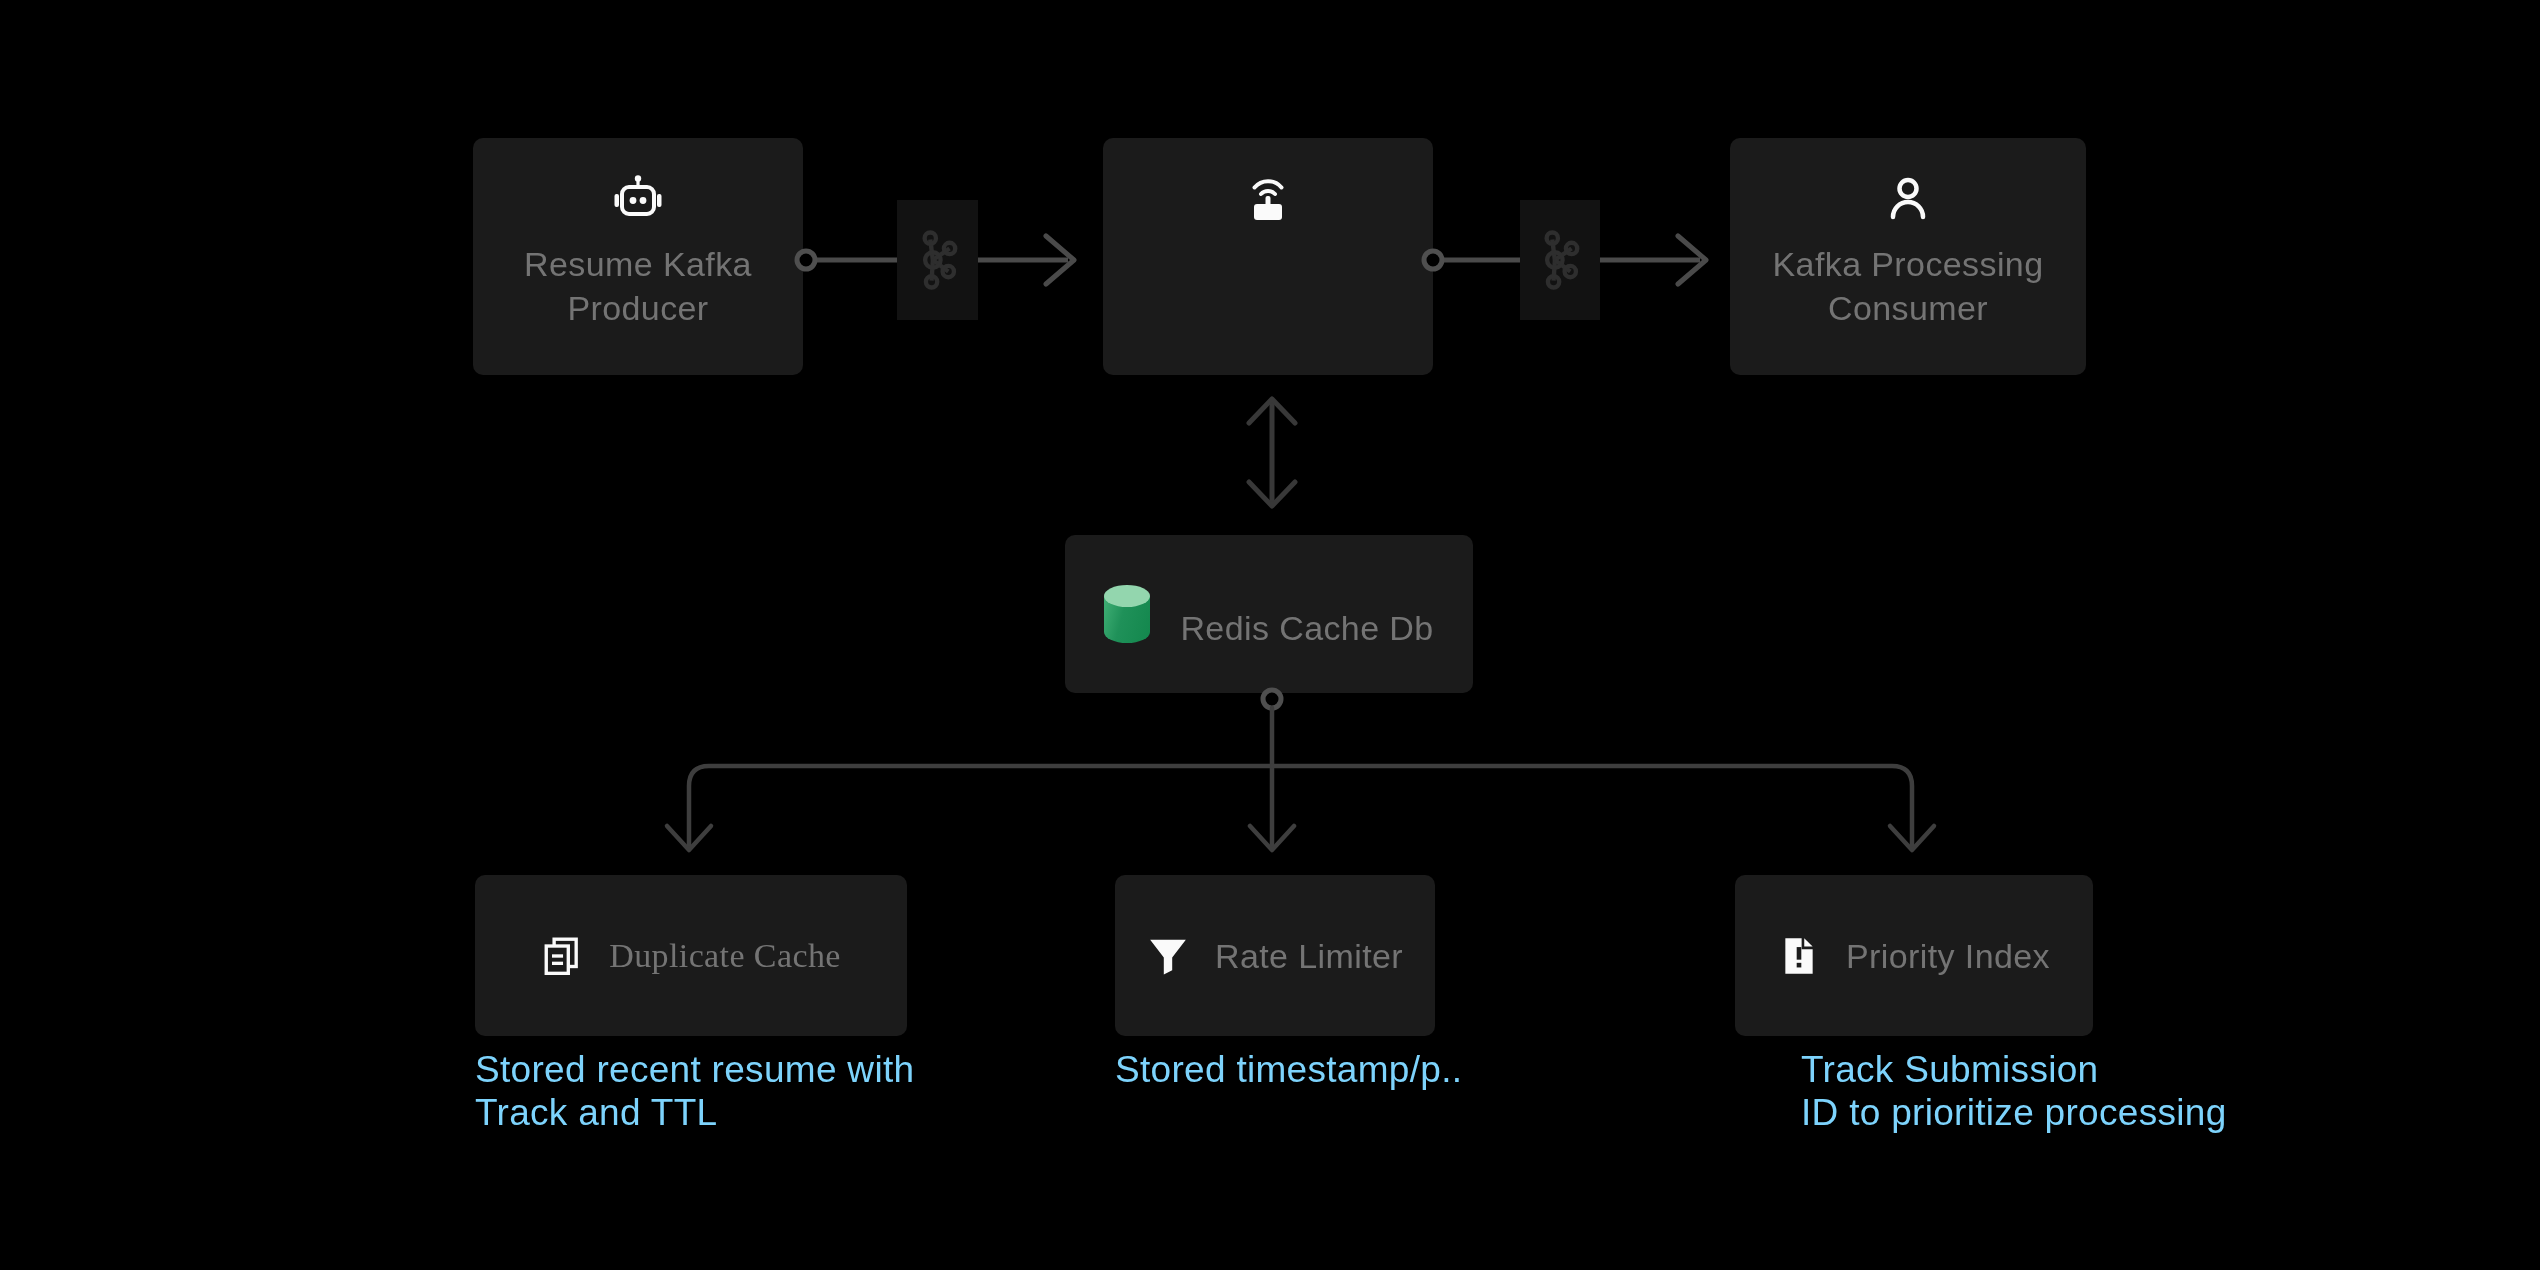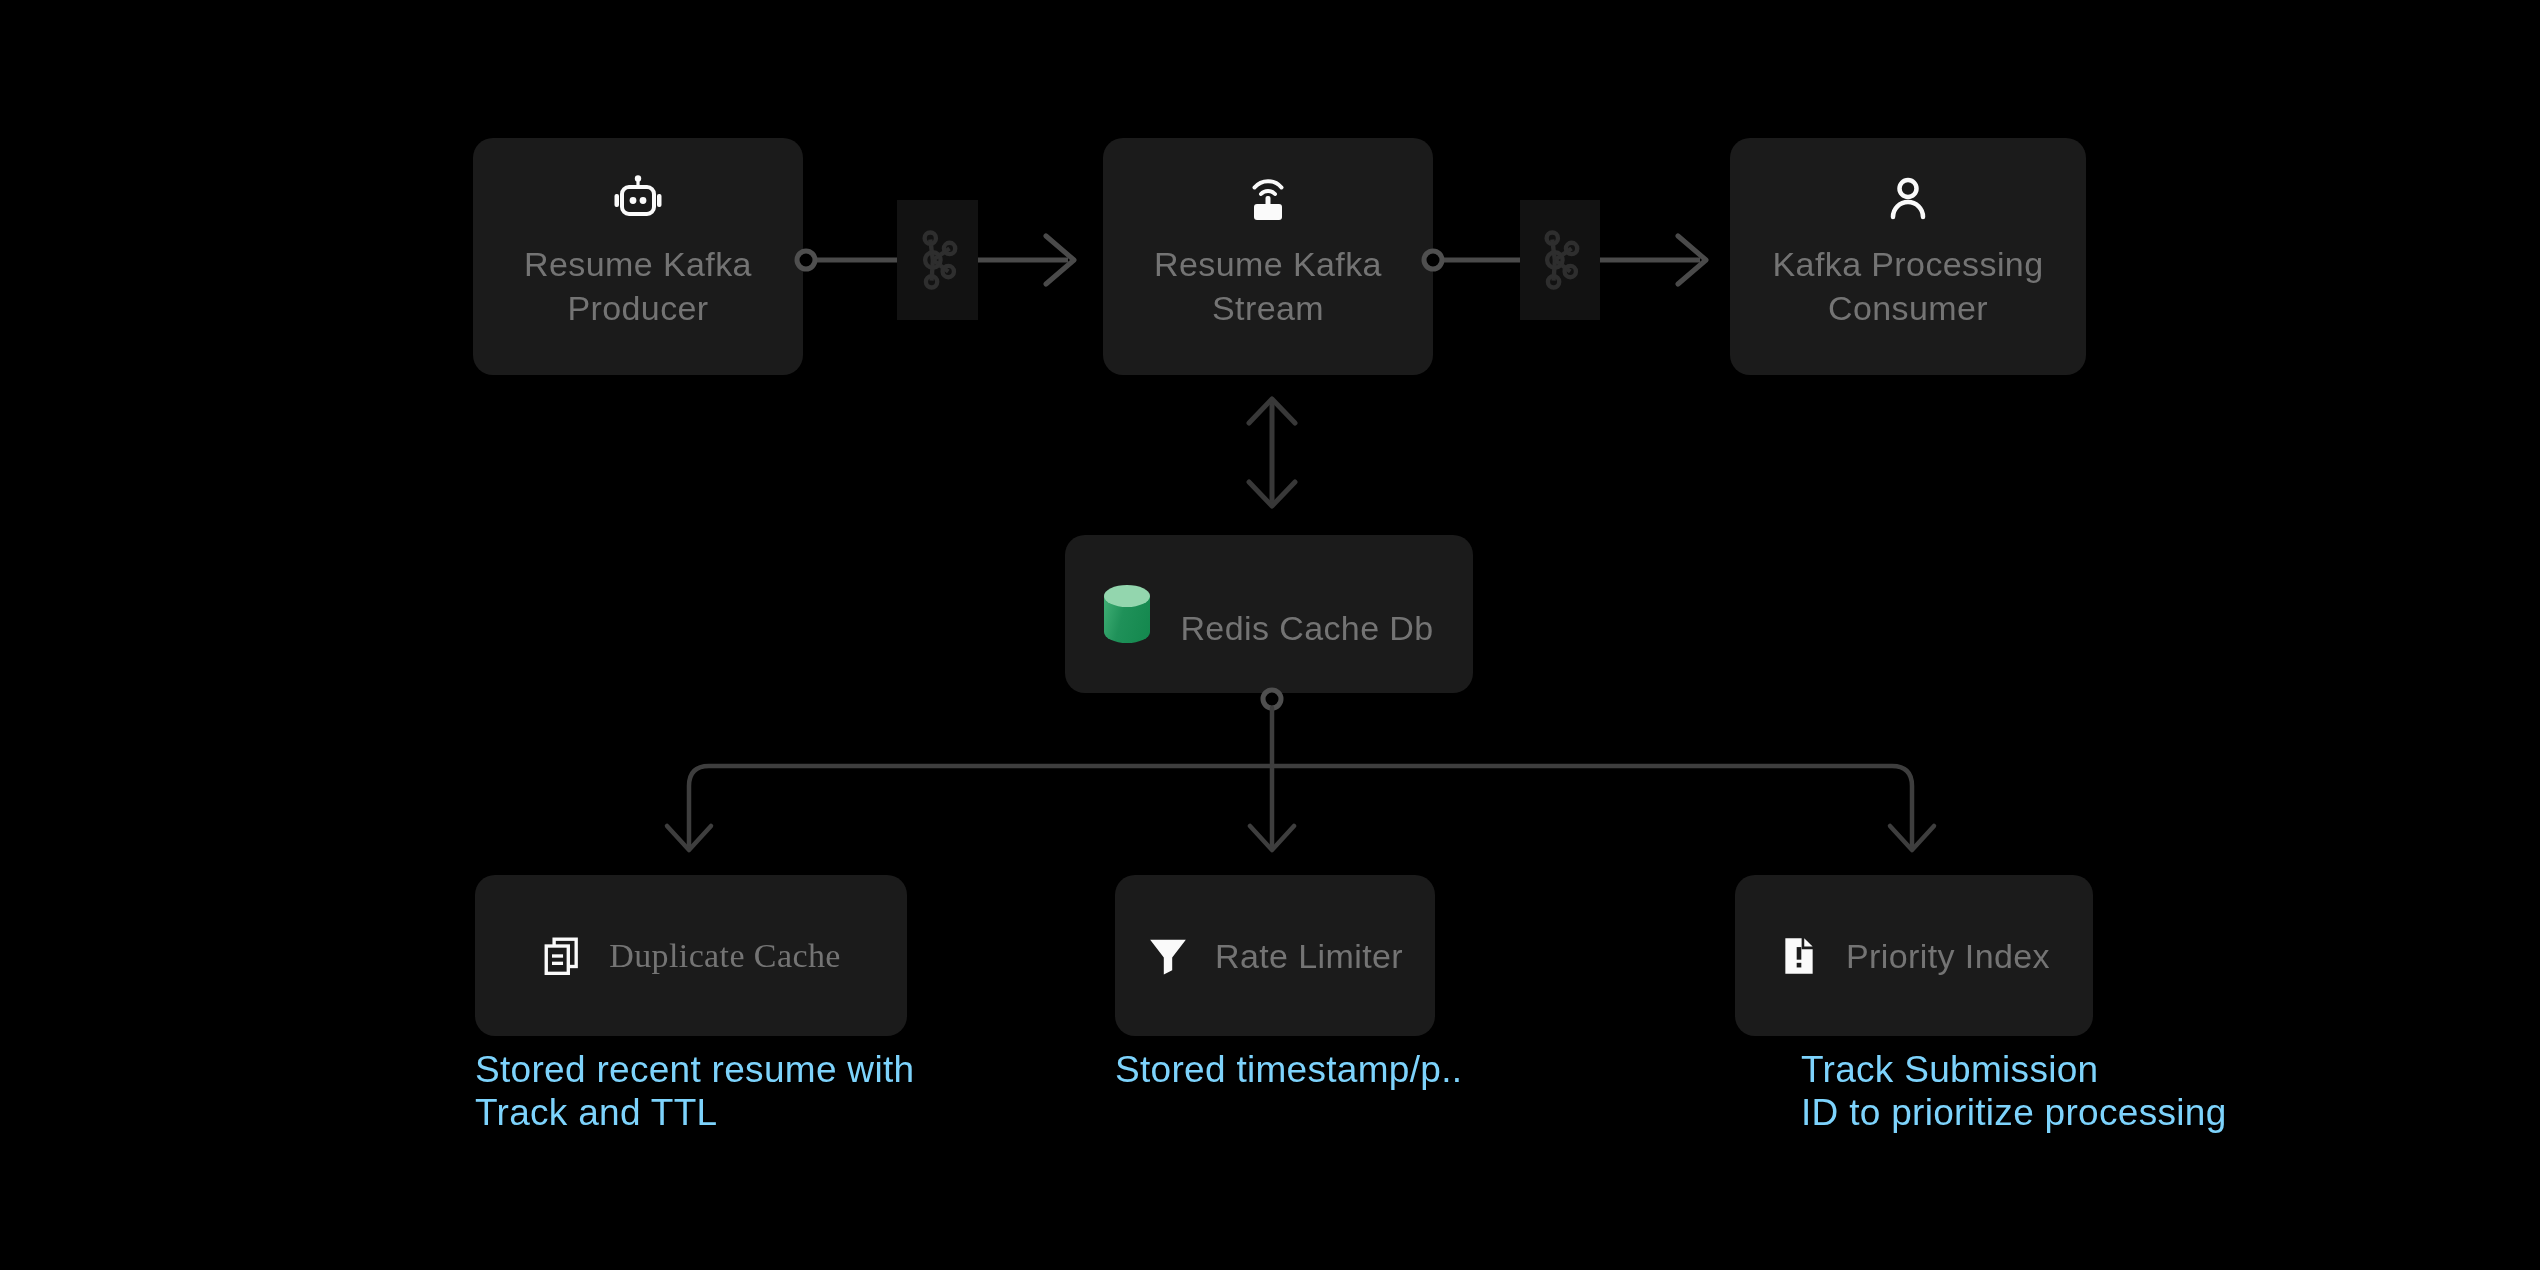--- a/index.html
+++ b/index.html
@@ -10,21 +10,21 @@
   .stage{position:relative;width:2540px;height:1270px;background:#000000;}
 
   
   .svg-layer{position:absolute;left:0;top:0;width:2540px;height:1270px;pointer-events:none;}
   .under{z-index:1;}
   .over{z-index:3;}
 
   
   .node{
     position:absolute;z-index:2;
-    background:#1b1b1b;border-radius:20px;
+    background:#1b1b1b;border-radius:10px;
     display:flex;align-items:center;justify-content:center;
     box-sizing:border-box;
   }
   .node.col{flex-direction:column;justify-content:flex-start;padding-top:34px;}
   .node.row{flex-direction:row;gap:30px;}
   .node-label{
     color:#747474;font-size:34px;line-height:44px;letter-spacing:.4px;
     text-align:center;max-width:286px;
   }
   .node.col .node-label{margin-top:14px;}
@@ -108,21 +108,20 @@
 
   <div class="node col" style="left:1103px;top:138px;width:330px;height:237px;">
     <span class="icon-wrap">
       <svg width="56" height="56" viewBox="0 0 56 56">
         <path d="M 21 22 A 9.5 9.5 0 0 1 35 22" fill="none" stroke="#fafafa" stroke-width="4" stroke-linecap="round"></path>
         <path d="M 14.5 15.5 A 17.5 17.5 0 0 1 41.5 15.5" fill="none" stroke="#fafafa" stroke-width="4" stroke-linecap="round"></path>
         <rect x="25.5" y="24" width="5" height="11" rx="2" fill="#fafafa"></rect>
         <rect x="14" y="32" width="28" height="16" rx="3" fill="#fafafa"></rect>
       </svg>
     </span>
-    <div class="node-label">Resume Kafka Stream</div>
   </div>
 
   <div class="node col" style="left:1730px;top:138px;width:356px;height:237px;">
     <span class="icon-wrap">
       <svg width="56" height="56" viewBox="0 0 56 56">
         <circle cx="28" cy="16.5" r="8.5" fill="none" stroke="#fafafa" stroke-width="4.5"></circle>
         <path d="M 13 45 A 15 15 0 0 1 43 45" fill="none" stroke="#fafafa" stroke-width="4.5" stroke-linecap="round"></path>
       </svg>
     </span>
     <div class="node-label">Kafka Processing Consumer</div>

